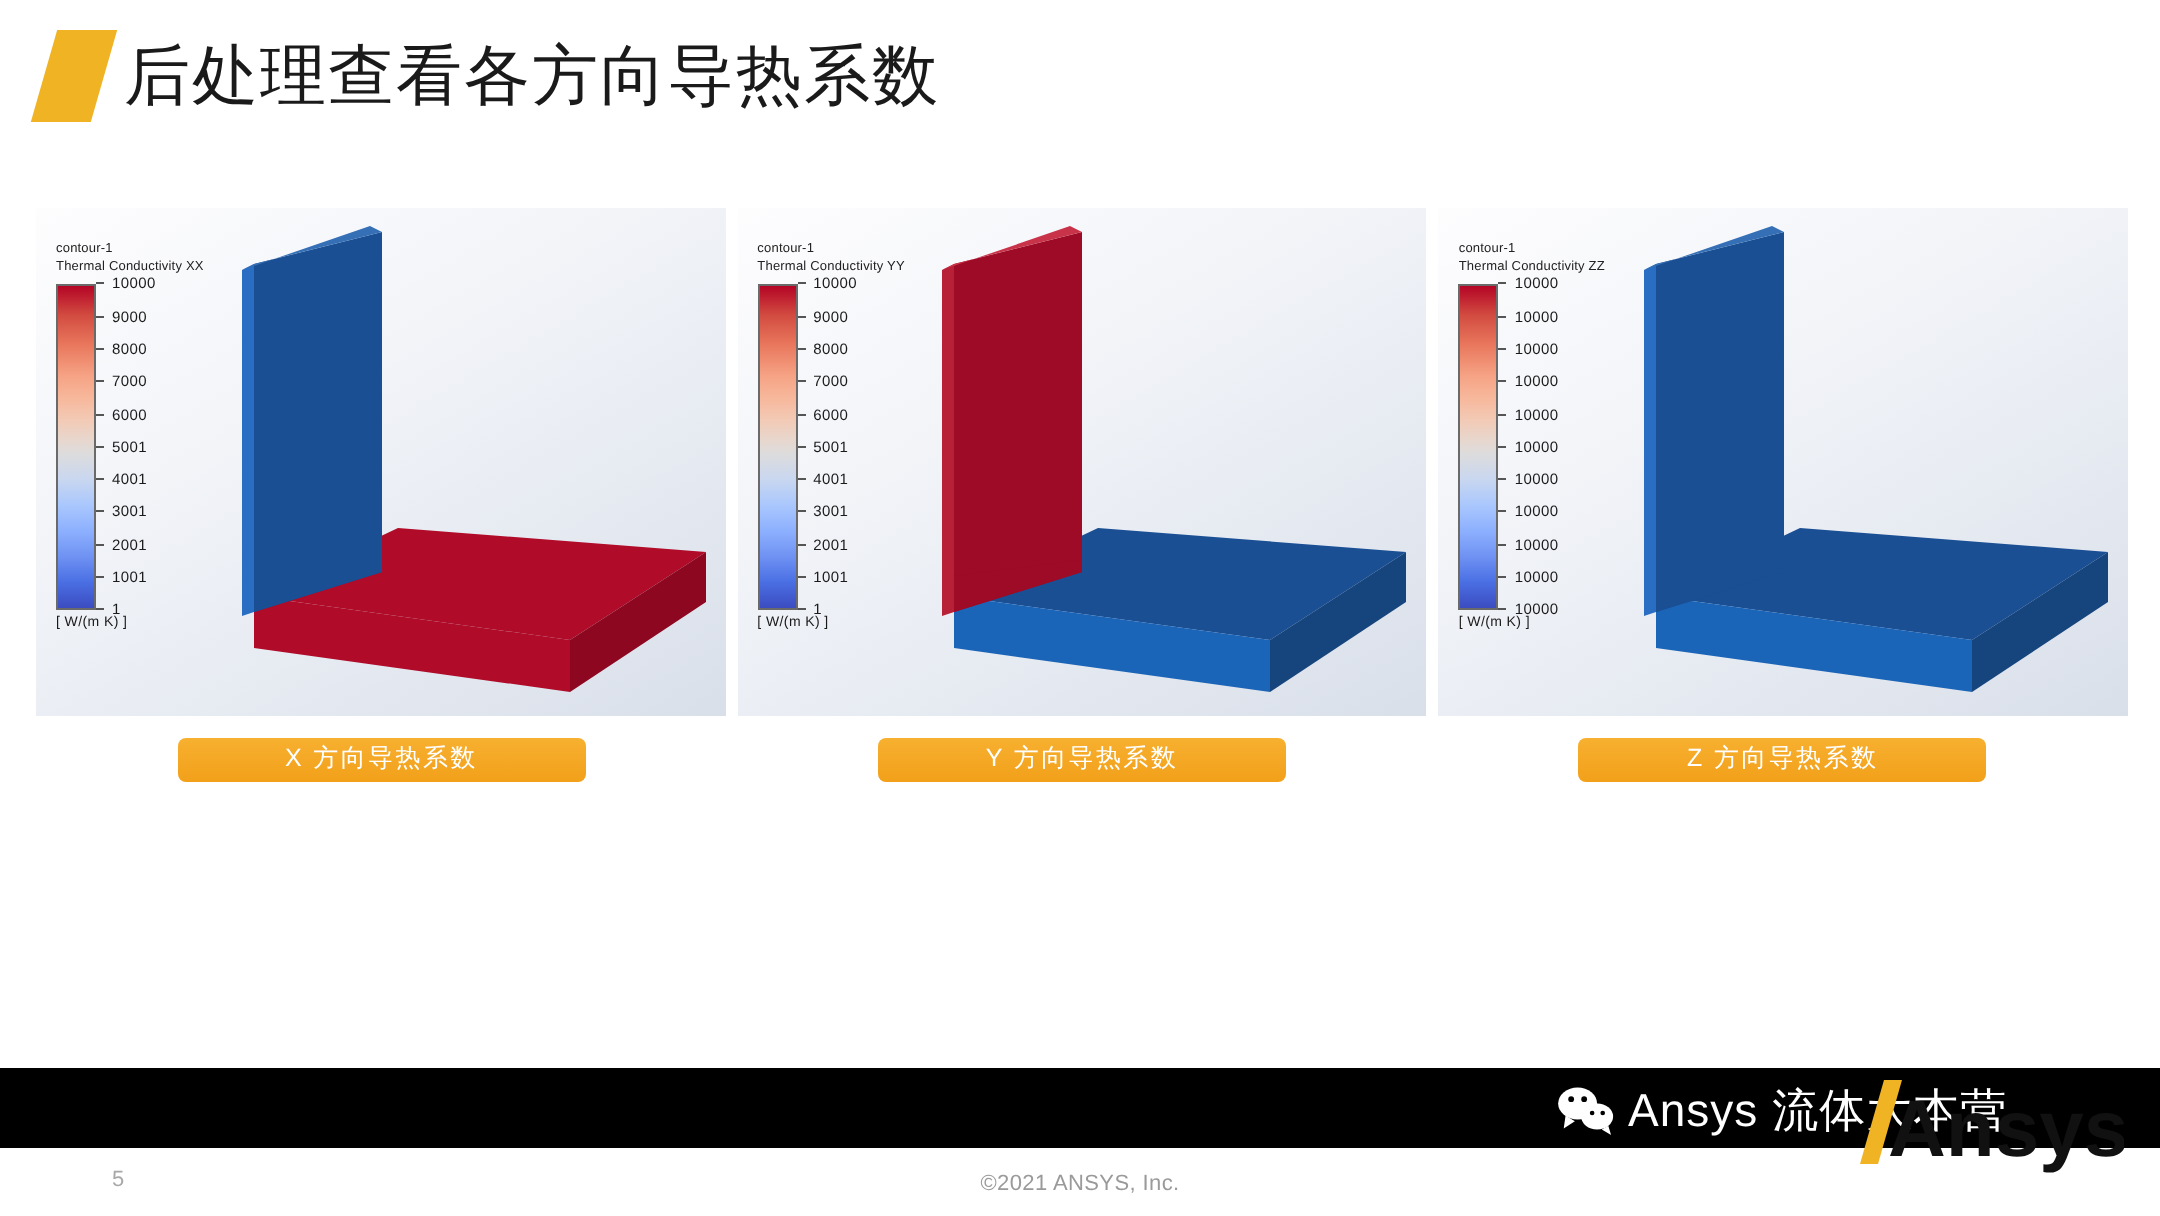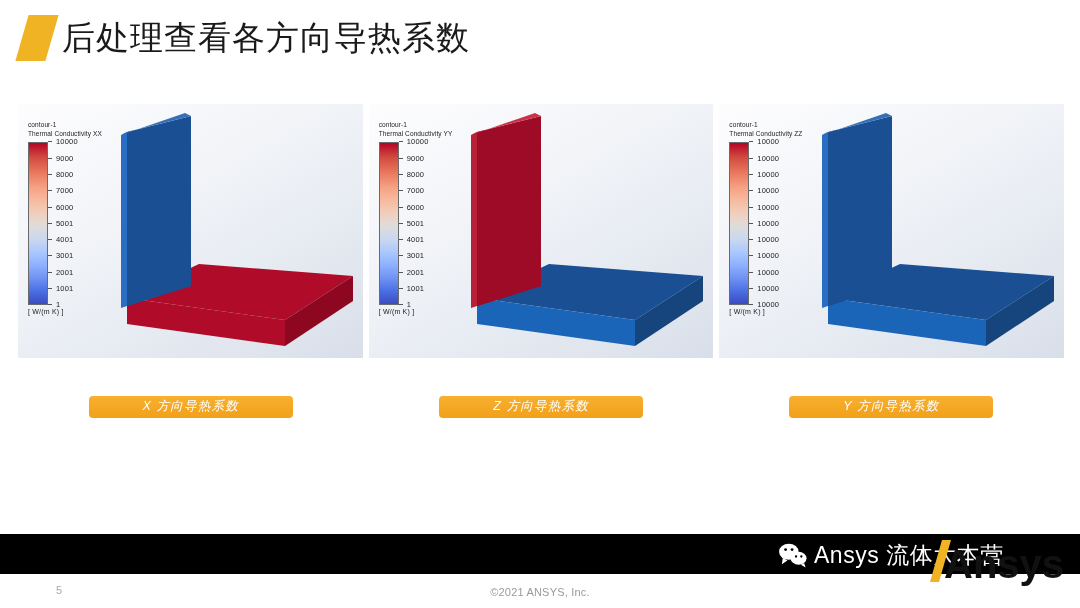--- a/index.html
+++ b/index.html
@@ -139,26 +139,25 @@
     top: 4px;
     width: 246px;
     height: 248px;
   }
   .geom svg { display: block; width: 100%; height: 100%; }
 
   
   .captions {
     position: absolute;
     left: 18px;
-    top: 396px;
+    top: 369px;
     width: 1046px;
     height: 22px;
     display: flex;
     gap: 5px;
-    font-style: italic;
   }
   .caption-cell {
     flex: 1 1 0;
     display: flex;
     justify-content: center;
   }
   .caption-pill {
     background: #f5a623;
     background: linear-gradient(to bottom, #f7b030, #f2a01a);
     color: #ffffff;
@@ -460,24 +459,24 @@
     </div>
   </div>
 
 </div>
 
 <div class="captions">
   <div class="caption-cell">
     <div class="caption-pill">X 方向导热系数</div>
   </div>
   <div class="caption-cell">
+    <div class="caption-pill">Y 方向导热系数</div>
+  </div>
+  <div class="caption-cell">
     <div class="caption-pill">Z 方向导热系数</div>
-  </div>
-  <div class="caption-cell">
-    <div class="caption-pill">Y 方向导热系数</div>
   </div>
 </div>
 
 <div class="footer-bar"></div>
 <div class="footer-white"></div>
 
 <div class="wechat-group">
   <div class="wechat-icon">
     <svg viewBox="0 0 32 28">
       <ellipse cx="11.5" cy="10.5" rx="10.5" ry="8.6" fill="#ffffff"></ellipse>

